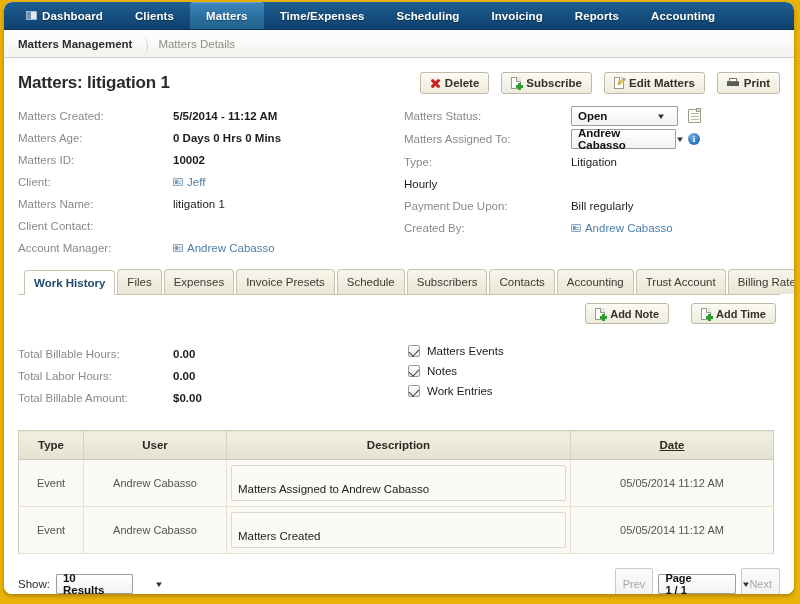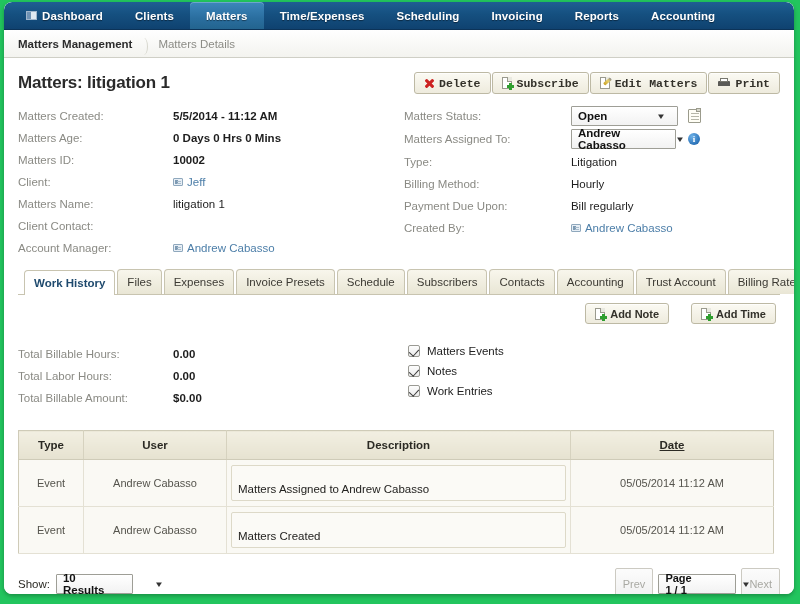--- a/index.html
+++ b/index.html
@@ -6,21 +6,21 @@
     margin: 0; padding: 0;
     width: 800px; height: 604px;
     background: #ffffff;
     font-family: "Liberation Sans", sans-serif;
     -webkit-font-smoothing: antialiased;
   }
   #app {
     position: relative;
     width: 800px; height: 604px;
     overflow: hidden;
-    background: #22c55e;
+    background: #eab308;
   }
 
   
   .panel {
     position: absolute;
     left: 4px; top: 2px;
     width: 790px; height: 592px;
     background: #ffffff;
     border-radius: 8px;
     box-shadow: 0 2px 4px rgba(0,0,0,0.28);
@@ -155,21 +155,21 @@
     justify-content: space-between;
     padding-top: 14px;
     padding-bottom: 6px;
   }
   .pagetitle {
     font-size: 17px;
     font-weight: bold;
     color: #2a2a2a;
     letter-spacing: -0.2px;
   }
-  .btnrow { display: flex; gap: 1px; font-family: Liberation Mono, monospace; }
+  .btnrow { display: flex; gap: 12px; }
   .btn {
     display: inline-flex;
     align-items: center;
     gap: 5px;
     height: 22px;
     padding: 0 9px;
     background: linear-gradient(to bottom, #fbfaf3 0%, #eeebdd 100%);
     border: 1px solid #bdb9a4;
     border-radius: 3px;
     font-size: 11.5px;
@@ -631,21 +631,20 @@
                 <span class="caret">▼</span>
               </div>
               <span class="ic ic-info" style="margin-left:8px;">i</span>
             </div>
           </div>
           <div class="row">
             <div class="lbl">Type:</div>
             <div class="val plain">Litigation</div>
           </div>
           <div class="row">
-            <div class="lbl">Billing Method:</div>
             <div class="val plain">Hourly</div>
           </div>
           <div class="row">
             <div class="lbl">Payment Due Upon:</div>
             <div class="val plain">Bill regularly</div>
           </div>
           <div class="row">
             <div class="lbl">Created By:</div>
             <div class="val">
               <span class="link">

